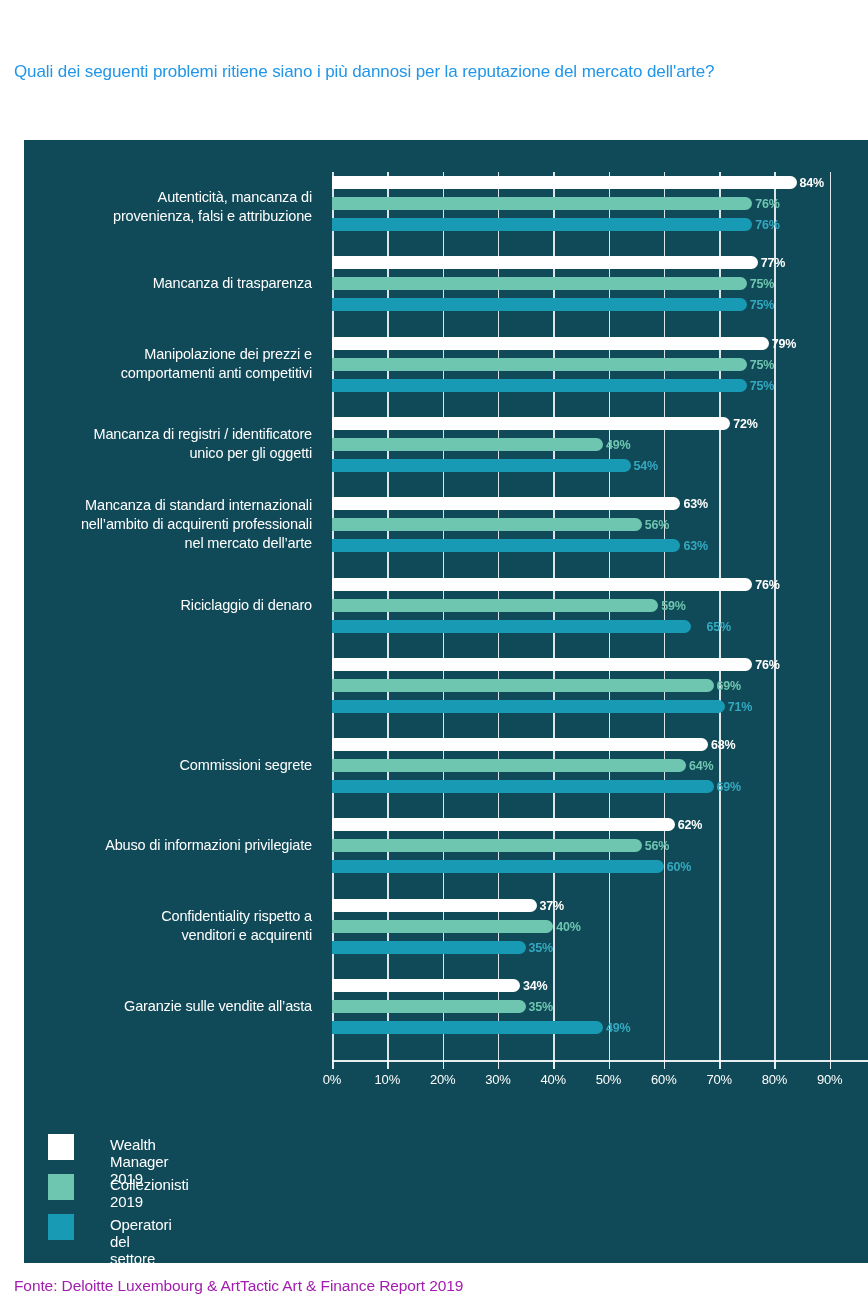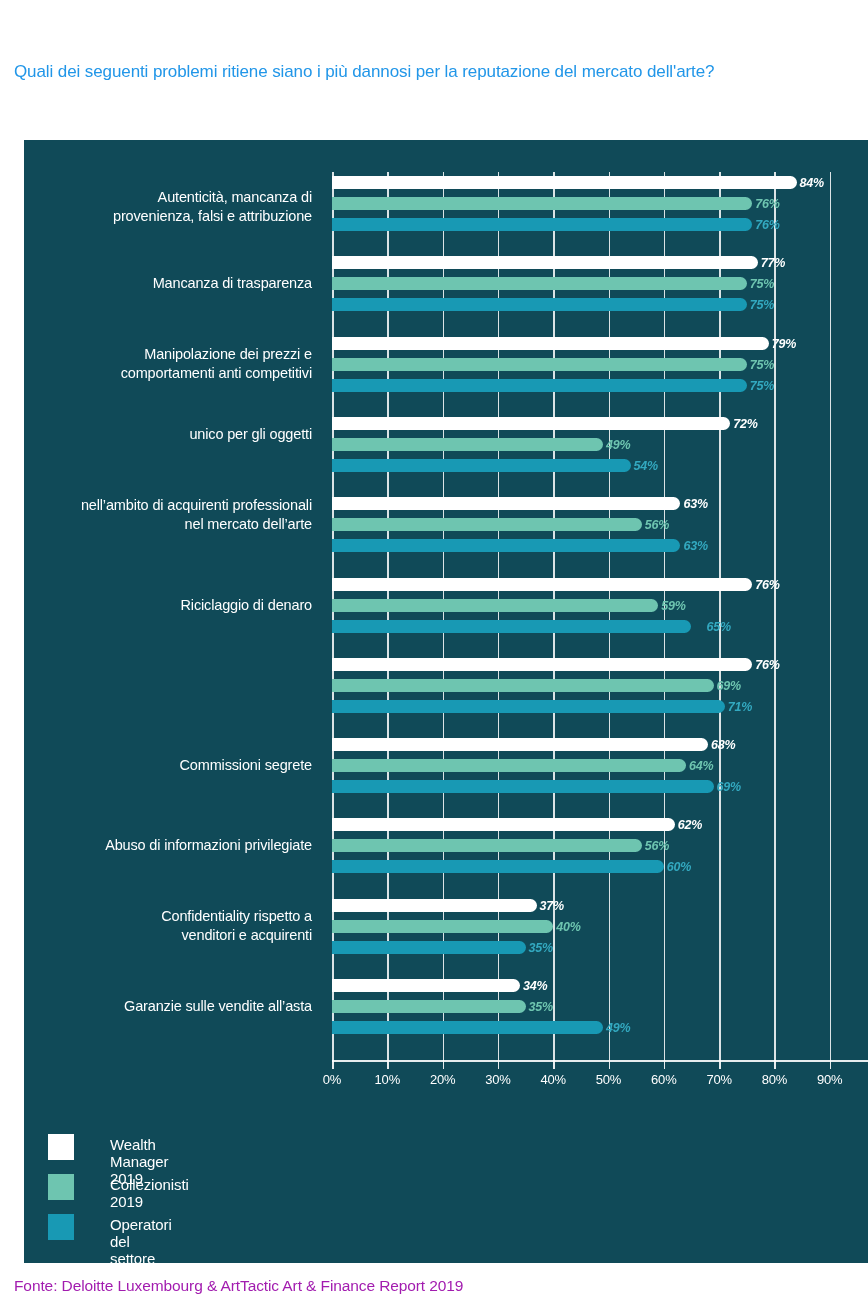--- a/index.html
+++ b/index.html
@@ -53,21 +53,21 @@
   
   .group{position:absolute;left:0;width:536px;}
   .bar{
     position:absolute;left:0;height:13px;border-radius:0 7px 7px 0;
   }
   .bar.s0{background:#ffffff;}
   .bar.s1{background:#6ec5b0;}
   .bar.s2{background:#1899b4;}
   .vlabel{
     position:absolute;font-size:12.5px;font-weight:bold;white-space:nowrap;
-    line-height:13px;letter-spacing:-0.2px;font-style:italic;
+    line-height:13px;letter-spacing:-0.2px;
   }
   .vlabel.s0{color:#ffffff;}
   .vlabel.s1{color:#6ec5b0;}
   .vlabel.s2{color:#33a9c0;}
 
   .catlabel{
     position:absolute;right:556px;   
     width:300px;text-align:right;
     color:#ffffff;font-size:14.5px;line-height:19px;letter-spacing:-0.15px;
   }
@@ -238,23 +238,25 @@
         <div>provenienza, falsi e attribuzione</div>
       </div>
       <div class="catlabel" style="top: 134.3px;">
         <div>Mancanza di trasparenza</div>
       </div>
       <div class="catlabel" style="top: 205.1px;">
         <div>Manipolazione dei prezzi e</div>
         <div>comportamenti anti competitivi</div>
       </div>
       <div class="catlabel" style="top: 285.4px;">
+        <div>Mancanza di registri / identificatore</div>
         <div>unico per gli oggetti</div>
       </div>
       <div class="catlabel" style="top: 356.2px;">
+        <div>Mancanza di standard internazionali</div>
         <div>nell’ambito di acquirenti professionali</div>
         <div>nel mercato dell’arte</div>
       </div>
       <div class="catlabel" style="top: 455.5px;">
         <div>Riciclaggio di denaro</div>
       </div>
       <div class="catlabel" style="top: 616.1px;">
         <div>Commissioni segrete</div>
       </div>
       <div class="catlabel" style="top: 696.4px;">

